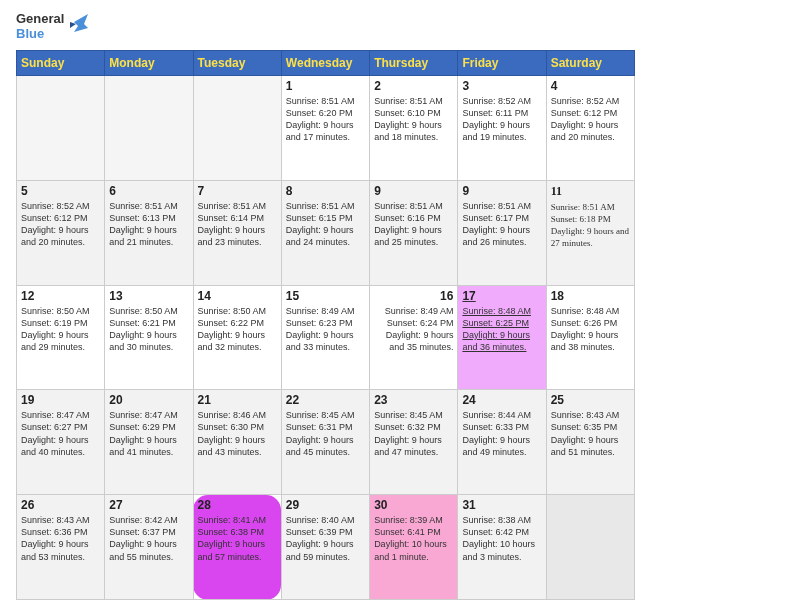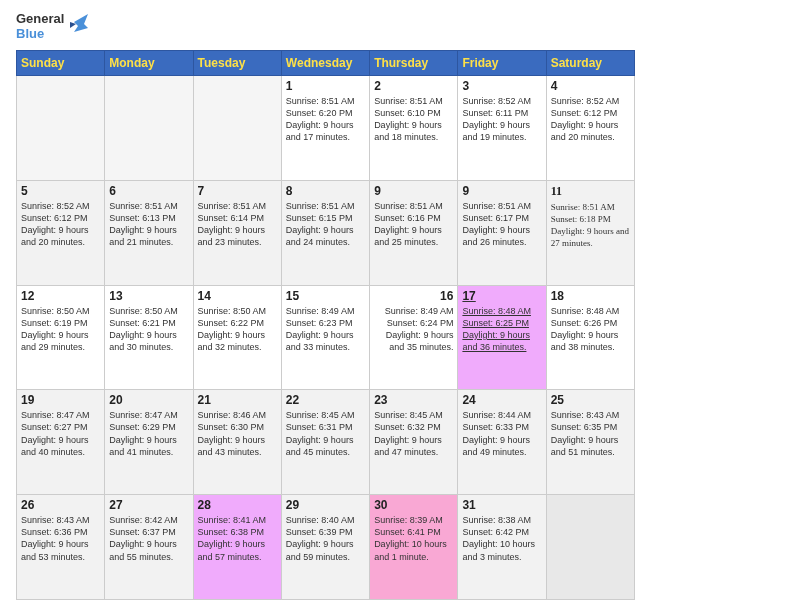--- a/index.html
+++ b/index.html
@@ -310,21 +310,21 @@
 Daylight: 9 hours
 and 53 minutes.</div>
           </td>
           <td style="background: rgb(242, 242, 242);">
             <span class="day-num">27</span>
             <div class="day-detail">Sunrise: 8:42 AM
 Sunset: 6:37 PM
 Daylight: 9 hours
 and 55 minutes.</div>
           </td>
-          <td style="background: #f0abfc;">
+          <td style="background: #d946ef; border-radius: 15px;">
             <span class="day-num">28</span>
             <div class="day-detail">Sunrise: 8:41 AM
 Sunset: 6:38 PM
 Daylight: 9 hours
 and 57 minutes.</div>
           </td>
           <td style="background: rgb(242, 242, 242);">
             <span class="day-num">29</span>
             <div class="day-detail">Sunrise: 8:40 AM
 Sunset: 6:39 PM

